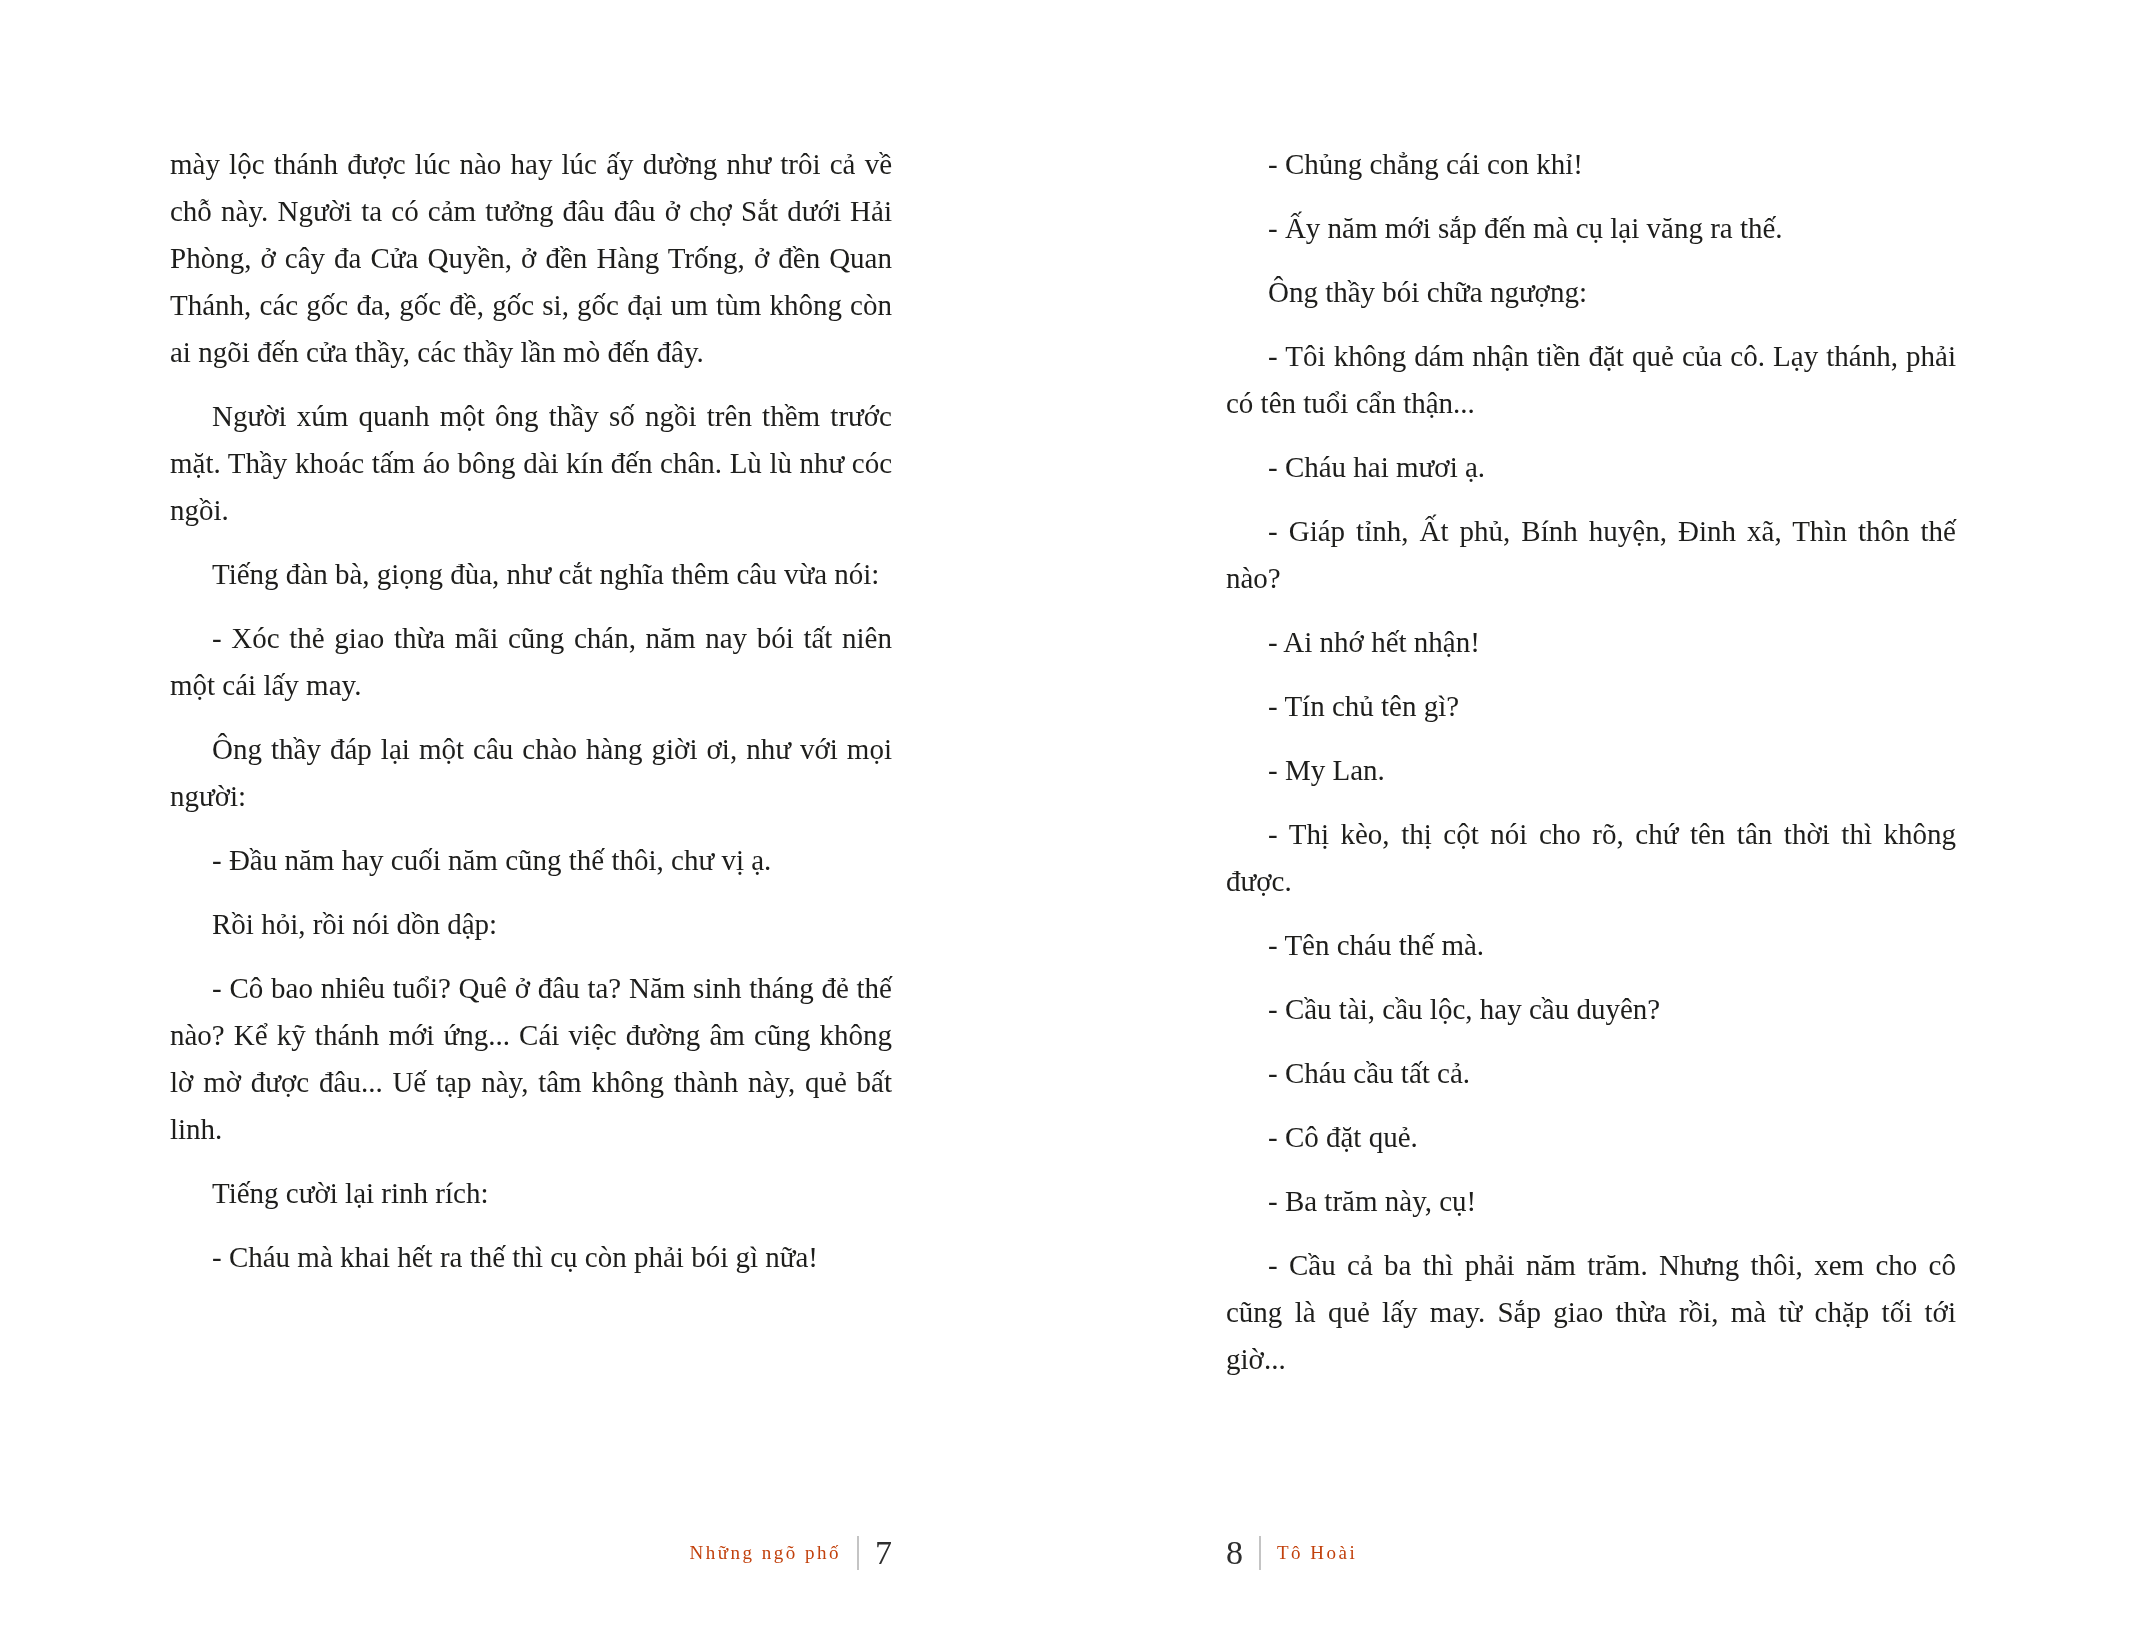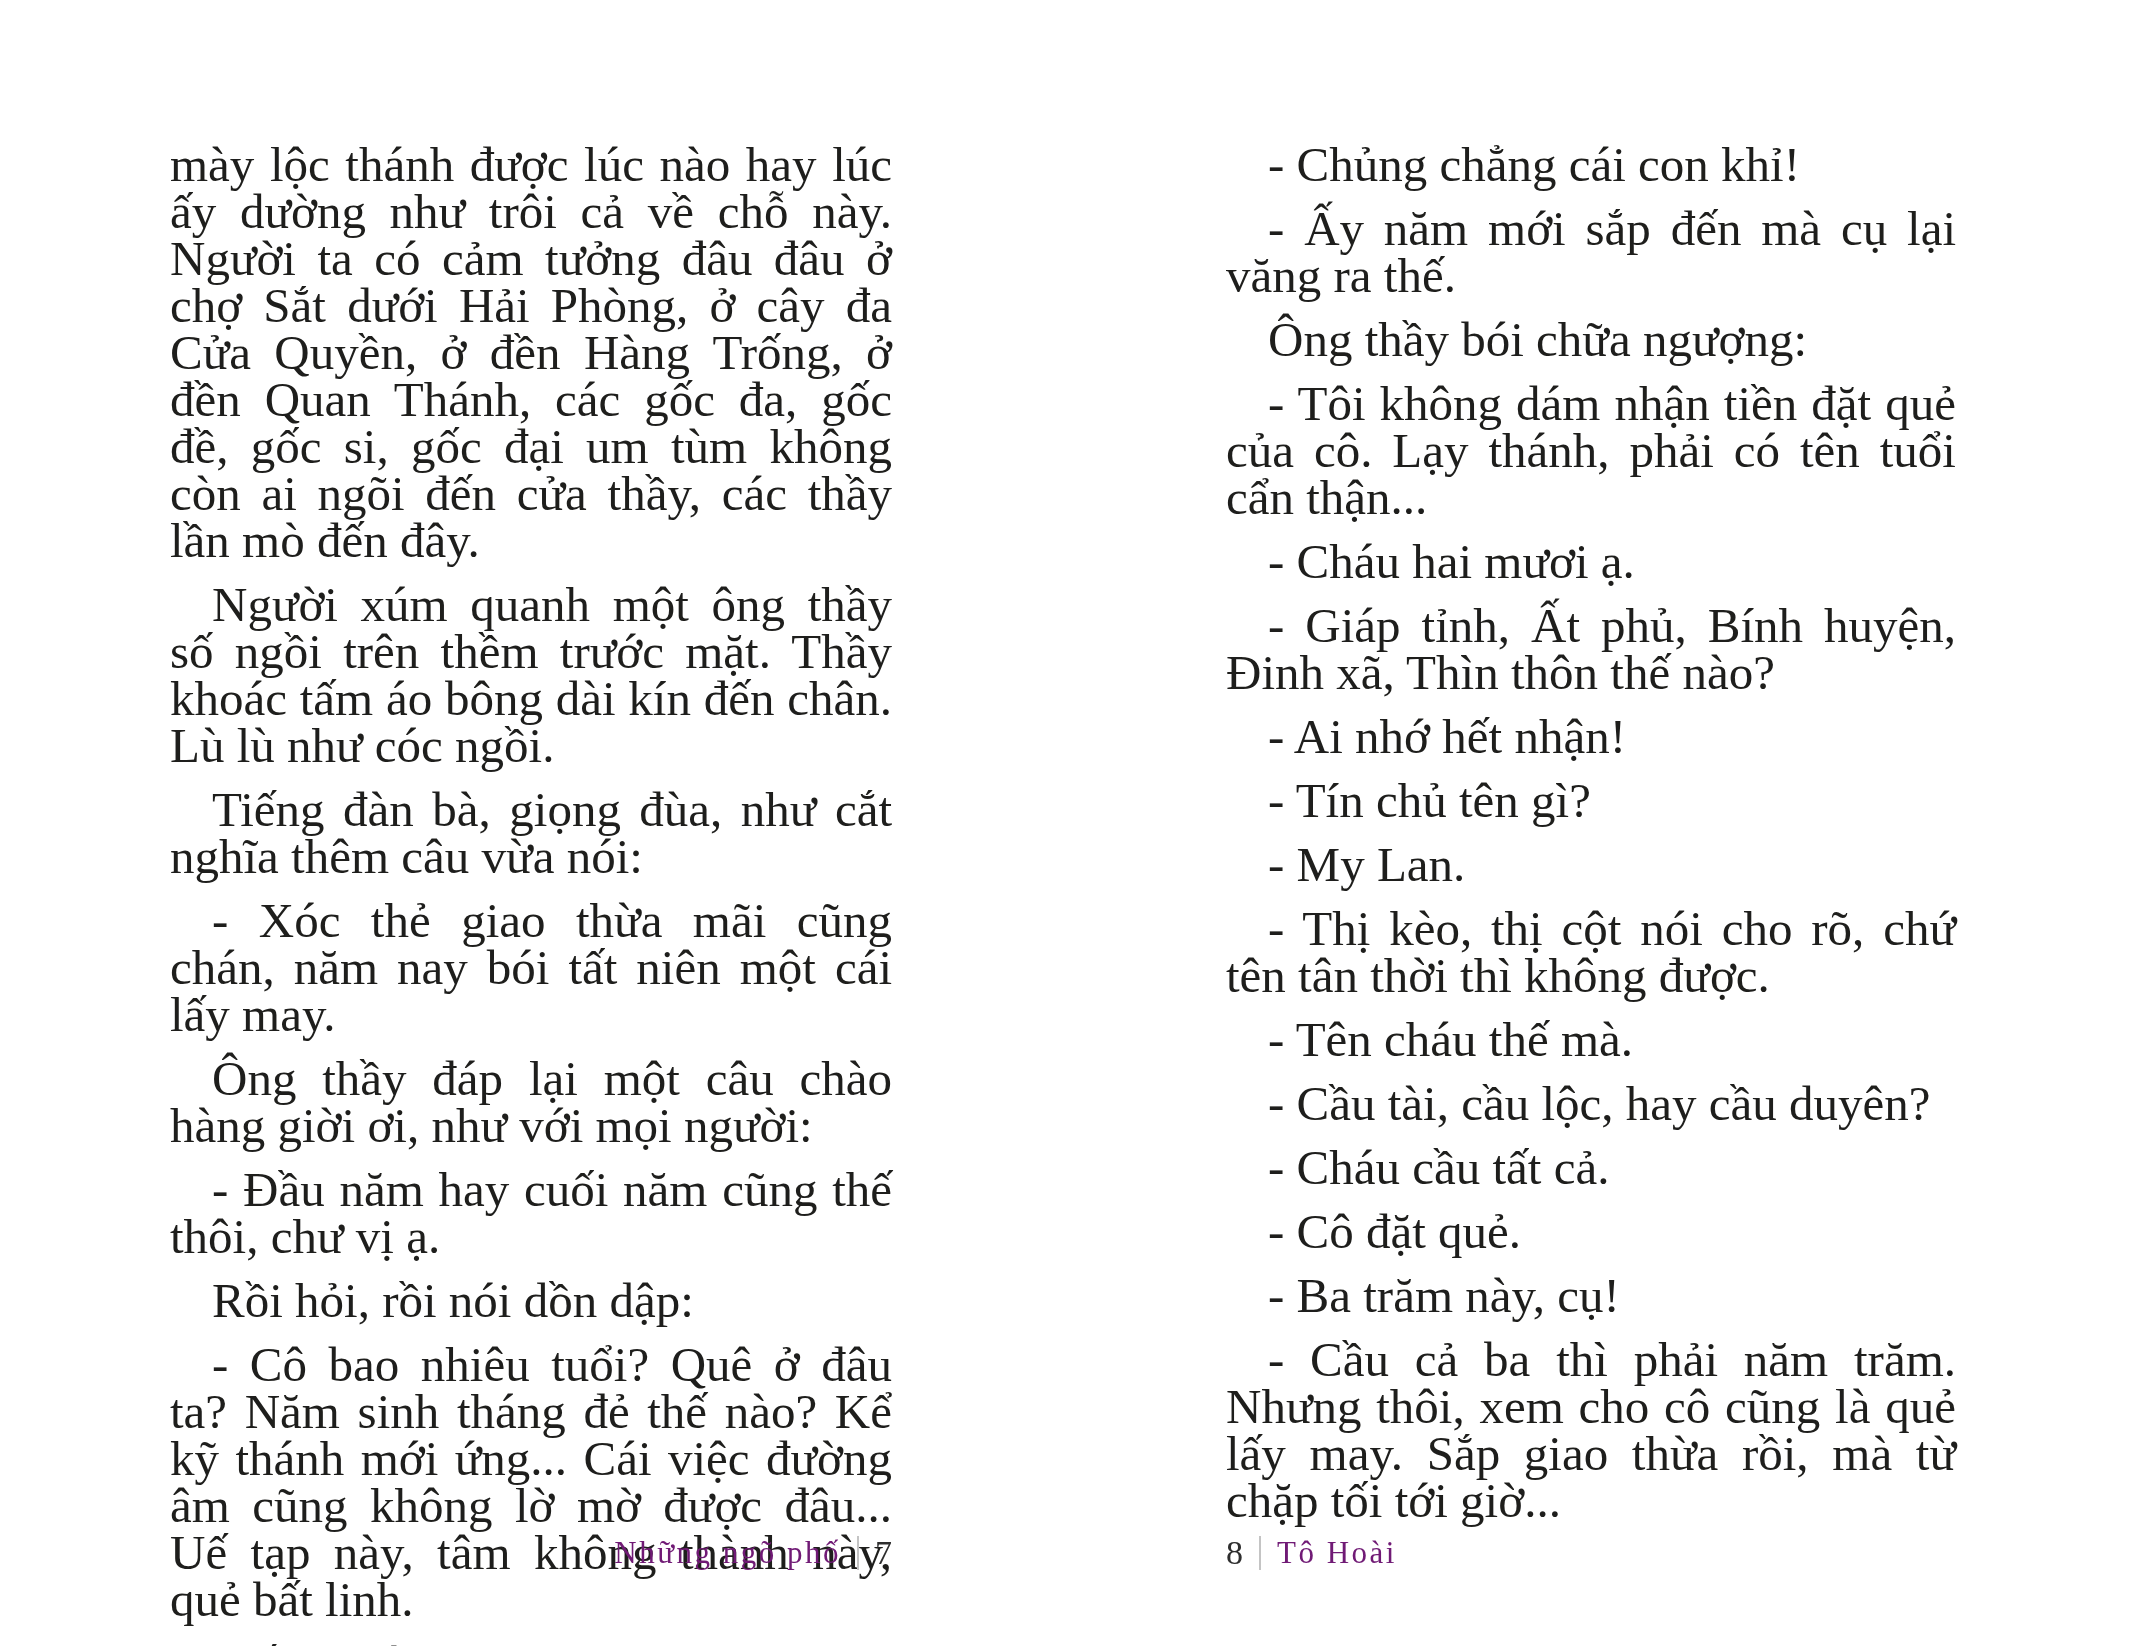--- a/index.html
+++ b/index.html
@@ -21,21 +21,21 @@
   #left-col {
     left: 170px;
     width: 722px;
   }
   #right-col {
     left: 1226px;
     width: 730px;
   }
   p.para {
     margin: 0;
-    font-size: 49px;
+    font-size: 29px;
     line-height: 47px;
     color: #1e1e1c;
     text-align: justify;
     text-rendering: optimizeLegibility;
   }
   p.para + p.para {
     margin-top: 17px;
   }
   p.para.indent {
     text-indent: 42px;
@@ -51,23 +51,23 @@
     left: 170px;
     width: 722px;
     justify-content: flex-end;
   }
   #right-footer {
     left: 1226px;
     width: 730px;
     justify-content: flex-start;
   }
   .footer .title {
-    font-size: 31px;
+    font-size: 19px;
     letter-spacing: 2.5px;
-    color: #701a75;
+    color: #c2410c;
     white-space: nowrap;
   }
   .footer .pagenum {
     font-size: 34px;
     color: #2e2e2e;
   }
   .sep {
     display: inline-block;
     width: 0;
     height: 34px;

